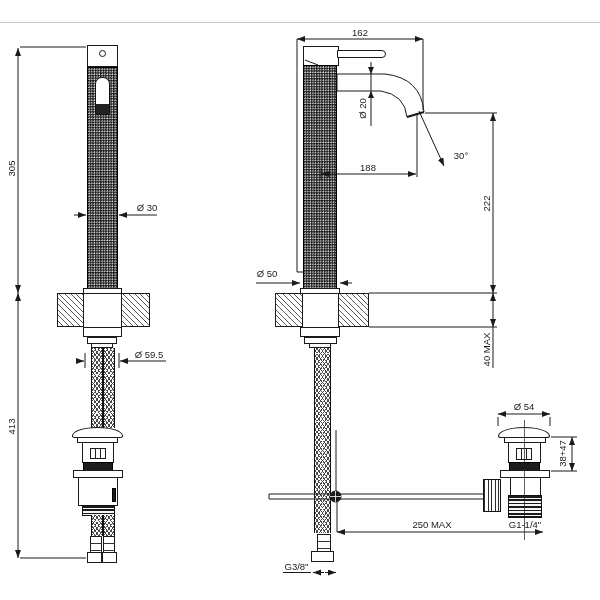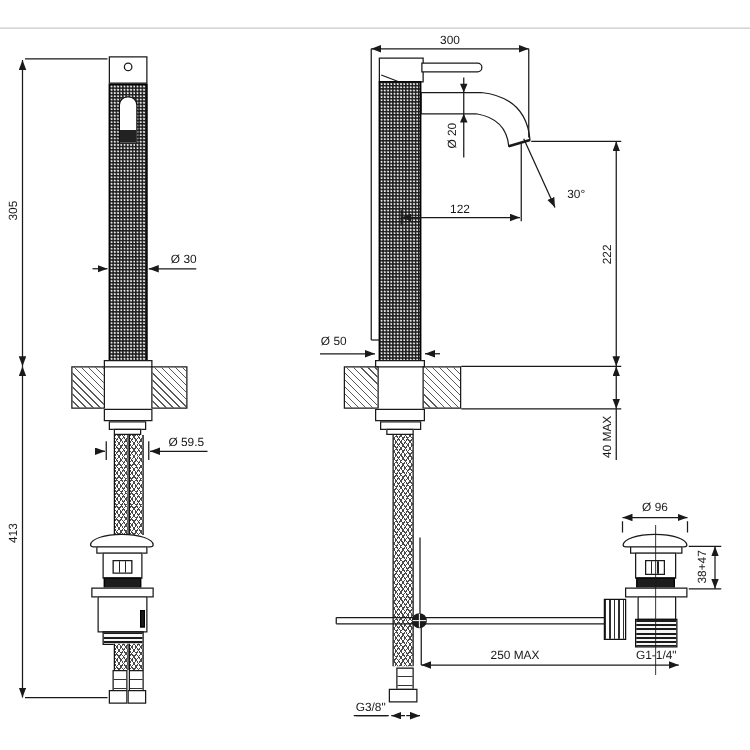--- a/index.html
+++ b/index.html
@@ -166,25 +166,25 @@
       <line x1="324" y1="572.5" x2="313" y2="572.5" marker-end="url(#arw)"></line>
       <line x1="325" y1="572.5" x2="336" y2="572.5" marker-end="url(#arw)"></line>
     </g>
   </svg>
 
   <div class="lbl rot" style="left:-9px;top:163px;width:40px;">305</div>
   <div class="lbl rot" style="left:-9px;top:421px;width:40px;">413</div>
   <div class="lbl" style="left:130px;top:202px;width:34px;">Ø 30</div>
   <div class="lbl" style="left:127px;top:349px;width:44px;">Ø 59.5</div>
   <div class="lbl" style="left:250px;top:268px;width:34px;">Ø 50</div>
-  <div class="lbl" style="left:340px;top:27px;width:40px;">300</div>
+  <div class="lbl" style="left:340px;top:27px;width:40px;">162</div>
   <div class="lbl rot" style="left:342px;top:103px;width:40px;">Ø 20</div>
-  <div class="lbl" style="left:350px;top:162px;width:36px;">122</div>
+  <div class="lbl" style="left:350px;top:162px;width:36px;">188</div>
   <div class="lbl" style="left:448px;top:150px;width:26px;">30°</div>
   <div class="lbl rot" style="left:466px;top:198px;width:40px;">222</div>
   <div class="lbl rot" style="left:456px;top:344px;width:60px;">40 MAX</div>
-  <div class="lbl" style="left:506px;top:401px;width:36px;">Ø 96</div>
+  <div class="lbl" style="left:506px;top:401px;width:36px;">Ø 54</div>
   <div class="lbl rot" style="left:542px;top:448px;width:40px;">38+47</div>
-  <div class="lbl" style="left:382px;top:519px;width:60px;">250 MAX</div>
+  <div class="lbl" style="left:402px;top:519px;width:60px;">250 MAX</div>
   <div class="lbl" style="left:505px;top:519px;width:40px;">G1-1/4"</div>
   <div class="lbl under" style="left:283px;top:561px;width:27px;">G3/8"</div>
 
 </div>
 
 </body></html>

